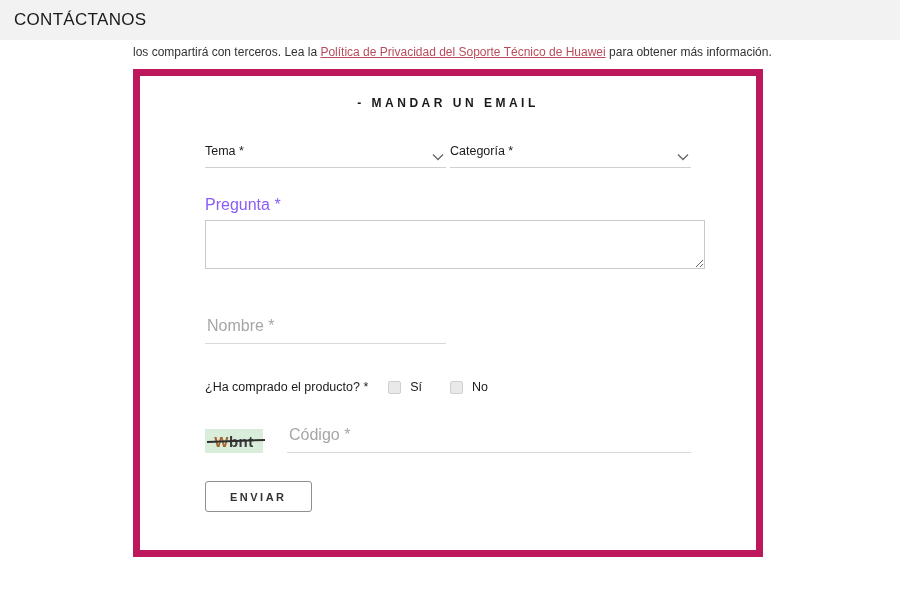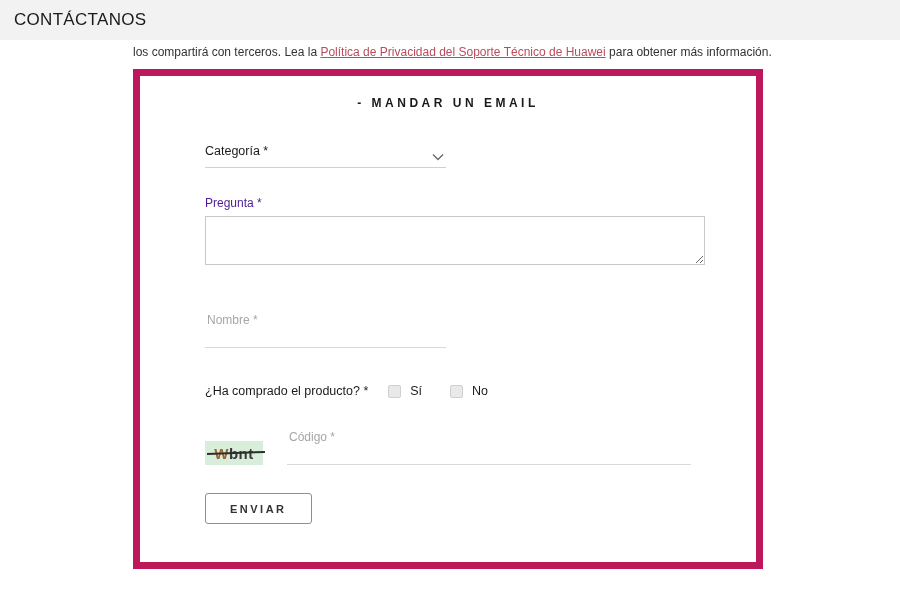--- a/index.html
+++ b/index.html
@@ -52,41 +52,41 @@
   .select-field {
     display: flex; align-items: center; justify-content: space-between;
     border-bottom: 1px solid #d0d0d0;
     padding: 4px 2px 9px 0;
     cursor: pointer;
   }
   .select-field .sel-label { font-size: 12.5px; color: #1a1a1a; }
   .chevron { width: 12px; height: 8px; display: inline-block; }
   
   .field-label {
-    font-size: 12px; color: #4c1d95;
+    font-size: 16px; color: #8b5cf6;
     margin: 28px 0 6px 0;
     display: block;
   }
   textarea.question-area {
     width: 500px; height: 49px;
     border: 1px solid #c9c9c9;
     resize: both;
     font-family: "Liberation Sans", sans-serif;
     font-size: 12px; color: #333;
     padding: 4px 6px;
     outline: none;
     background: #fff;
   }
   
   .line-input {
     border: none;
     border-bottom: 1px solid #d9d9d9;
     width: 100%;
-    font-size: 12px; color: #333;
-    padding: 4px 2px 20px 2px;
+    font-size: 16px; color: #333;
+    padding: 4px 2px 8px 2px;
     outline: none;
     background: transparent;
   }
   .line-input::placeholder { color: #a6a6a6; opacity: 1; }
   .inputs-row { margin-top: 40px; }
   .modelo-row { margin-top: 26px; }
   
   .purchase-row {
     margin-top: 36px;
     display: flex; align-items: center;
@@ -146,20 +146,28 @@
   <h1>CONTÁCTANOS</h1>
 </header>
 
 <p class="privacy-line"><span>los compartirá con terceros. Lea la </span><a>Política de Privacidad del Soporte Técnico de Huawei</a><span> para obtener más información.</span></p>
 
 <section class="form-card">
   <div class="form-title">- MANDAR UN EMAIL</div>
 
   <div class="row">
     <div class="half select-field">
+      <span class="sel-label">Tema *</span>
+      <span class="chevron">
+        <svg width="12" height="8" viewBox="0 0 12 8">
+            <polyline points="1,1.5 6,6.5 11,1.5" fill="none" stroke="#666" stroke-width="1.3"></polyline>
+          </svg>
+      </span>
+    </div>
+    <div class="half select-field">
       <span class="sel-label">Categoría *</span>
       <span class="chevron">
         <svg width="12" height="8" viewBox="0 0 12 8">
             <polyline points="1,1.5 6,6.5 11,1.5" fill="none" stroke="#666" stroke-width="1.3"></polyline>
           </svg>
       </span>
     </div>
   </div>
 
   <label class="field-label">Pregunta *</label>

